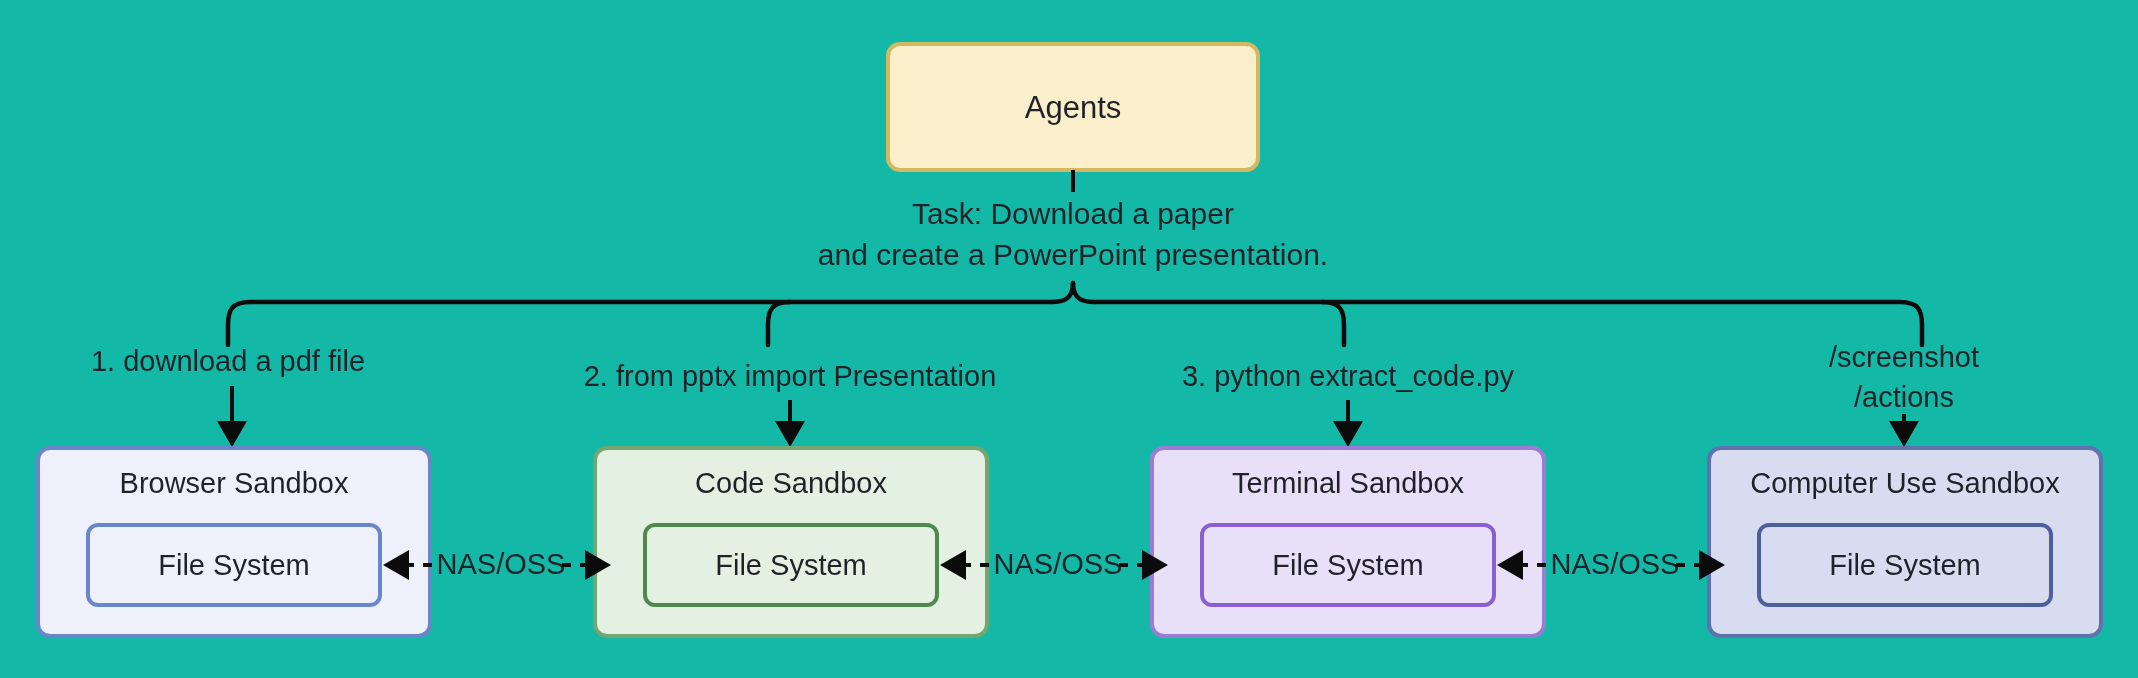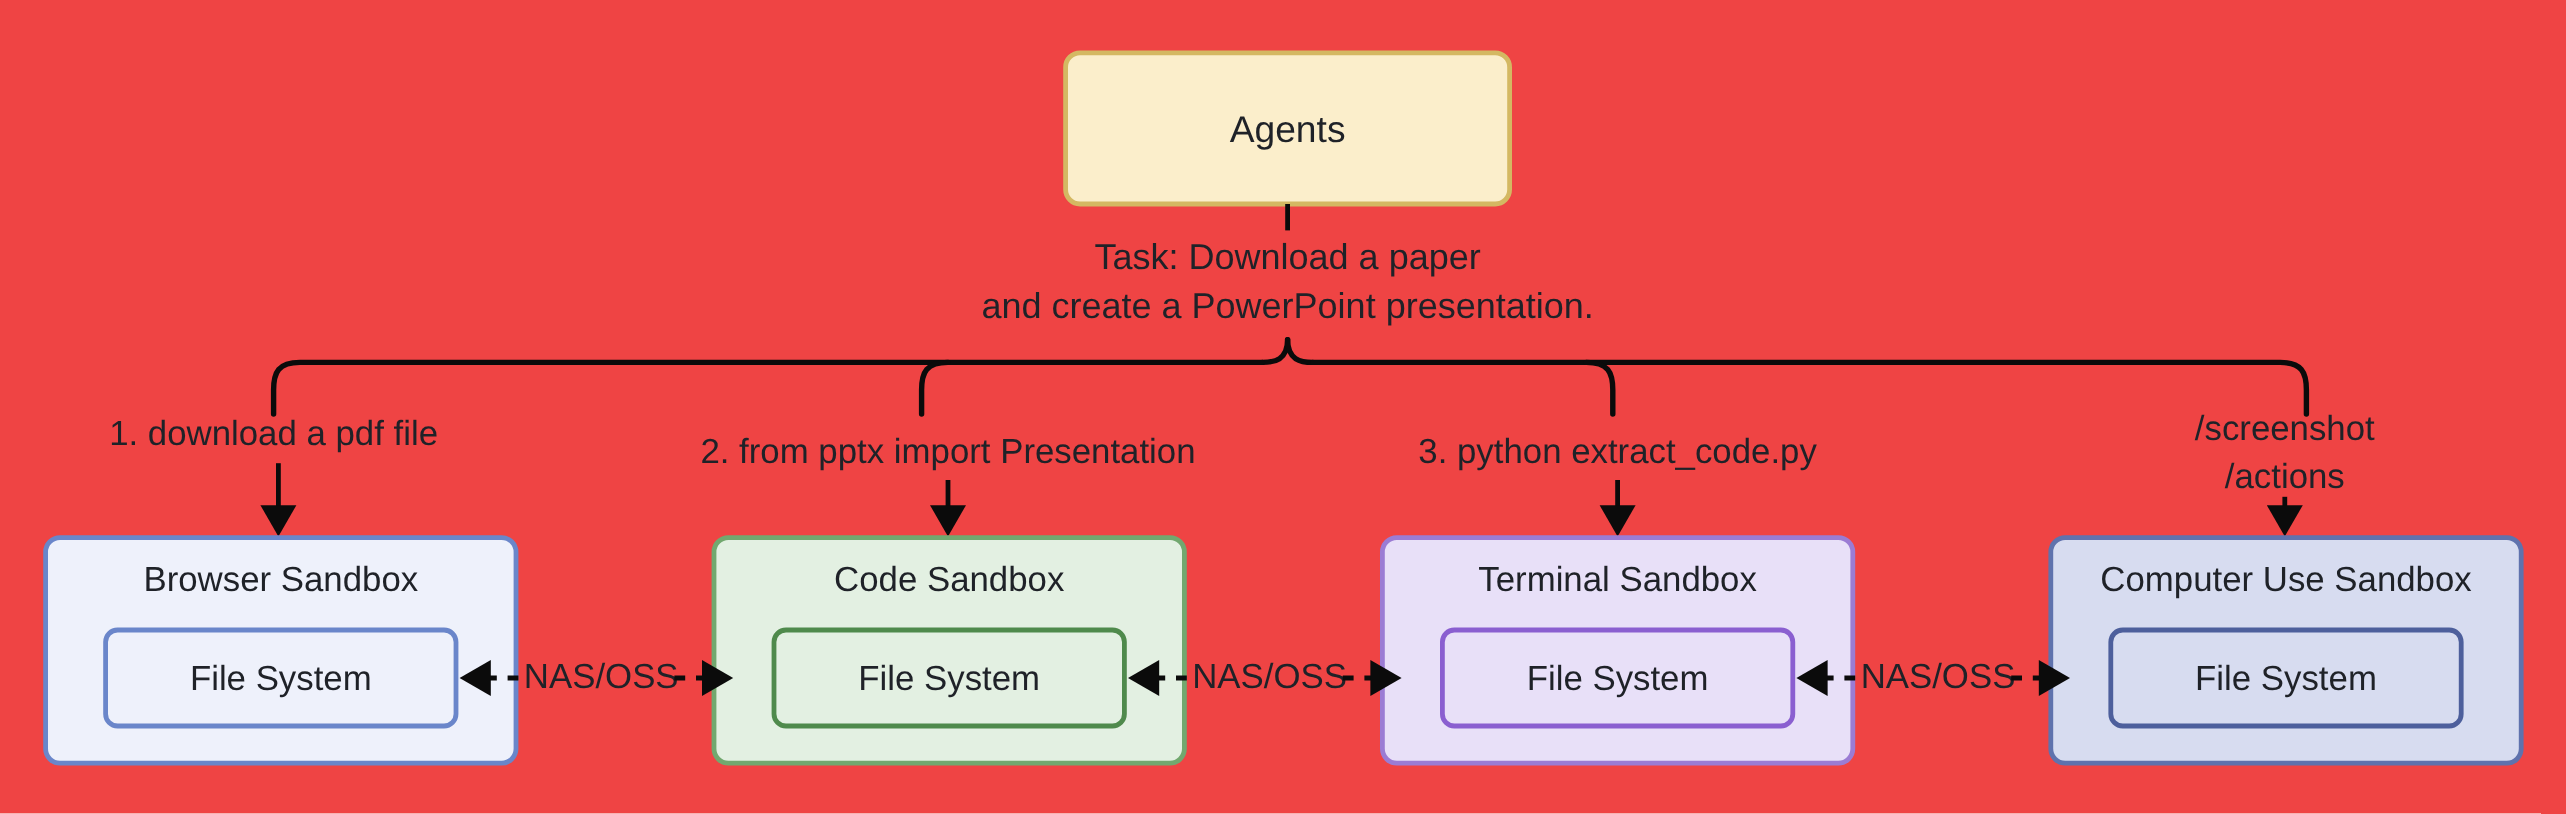--- a/index.html
+++ b/index.html
@@ -10,21 +10,21 @@
   body {
     width: 2138px;
     height: 678px;
     font-family: "Liberation Sans", sans-serif;
     overflow: hidden;
   }
   #diagram-root {
     position: relative;
     width: 2138px;
     height: 678px;
-    background: #ef4444;
+    background: #14b8a6;
   }
   svg.diagram {
     display: block;
     width: 2138px;
     height: 678px;
   }
   .node-label {
     font-family: "Liberation Sans", sans-serif;
     fill: #1f2228;
     text-anchor: middle;

